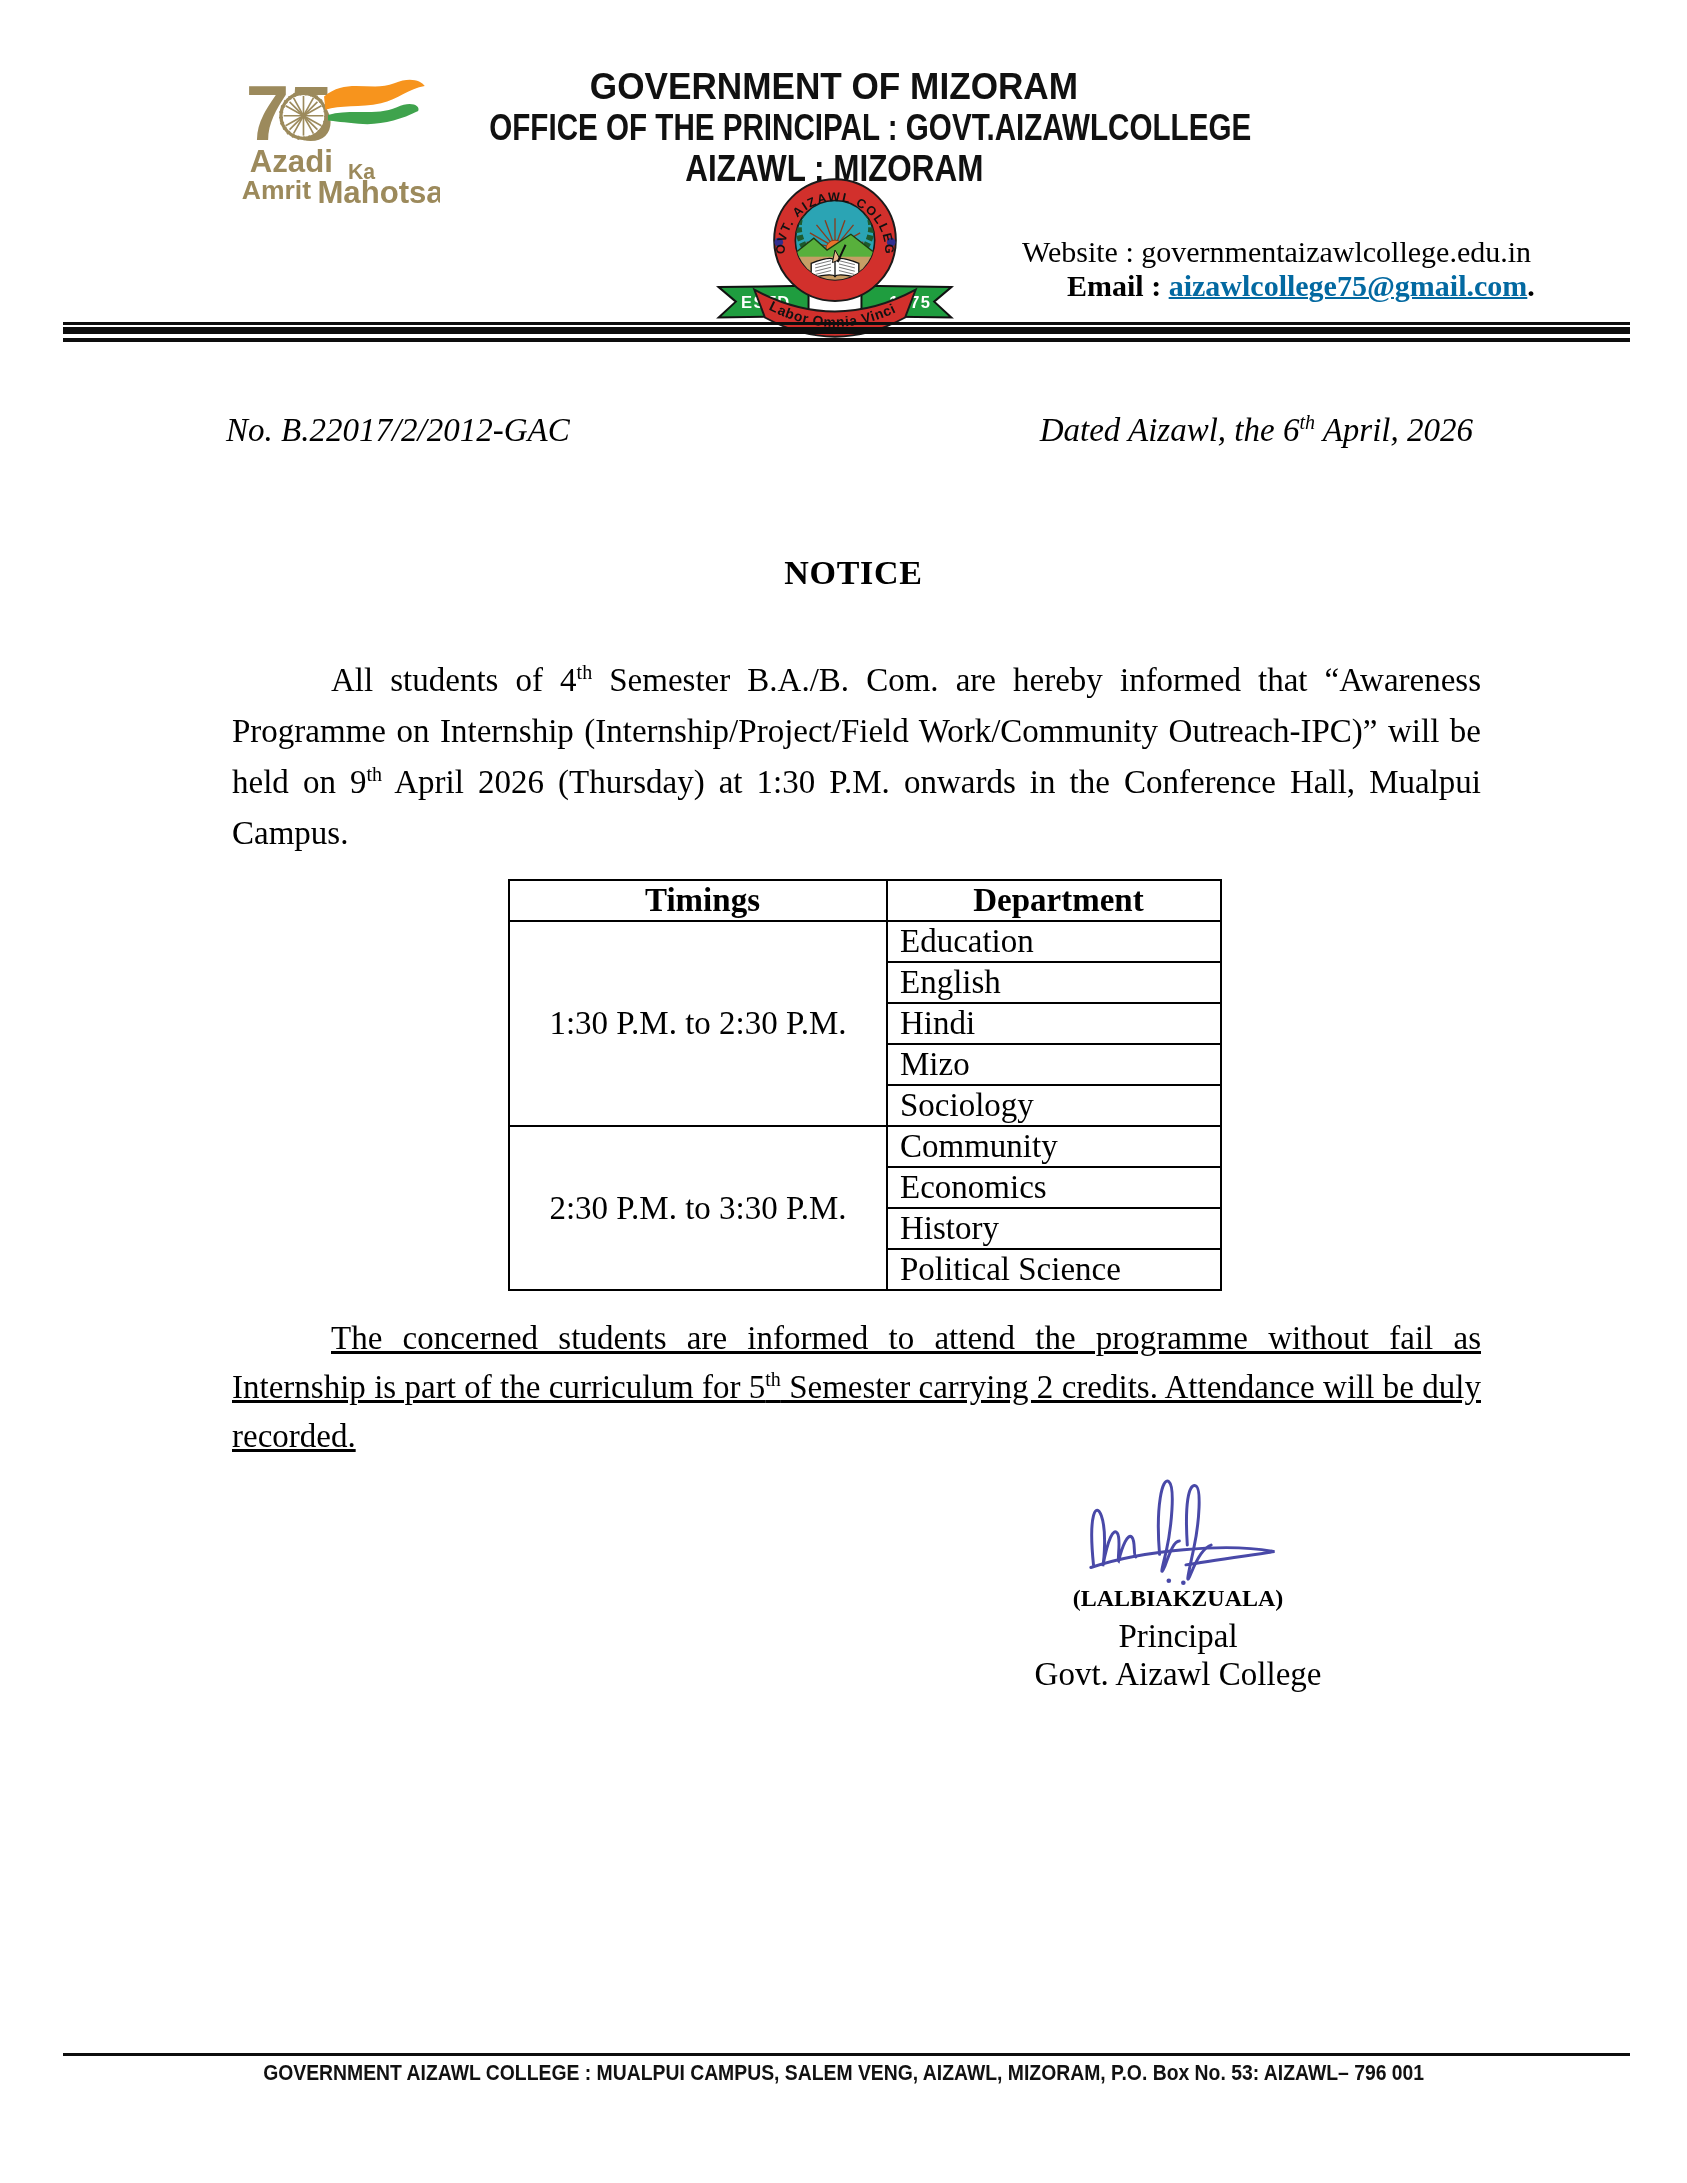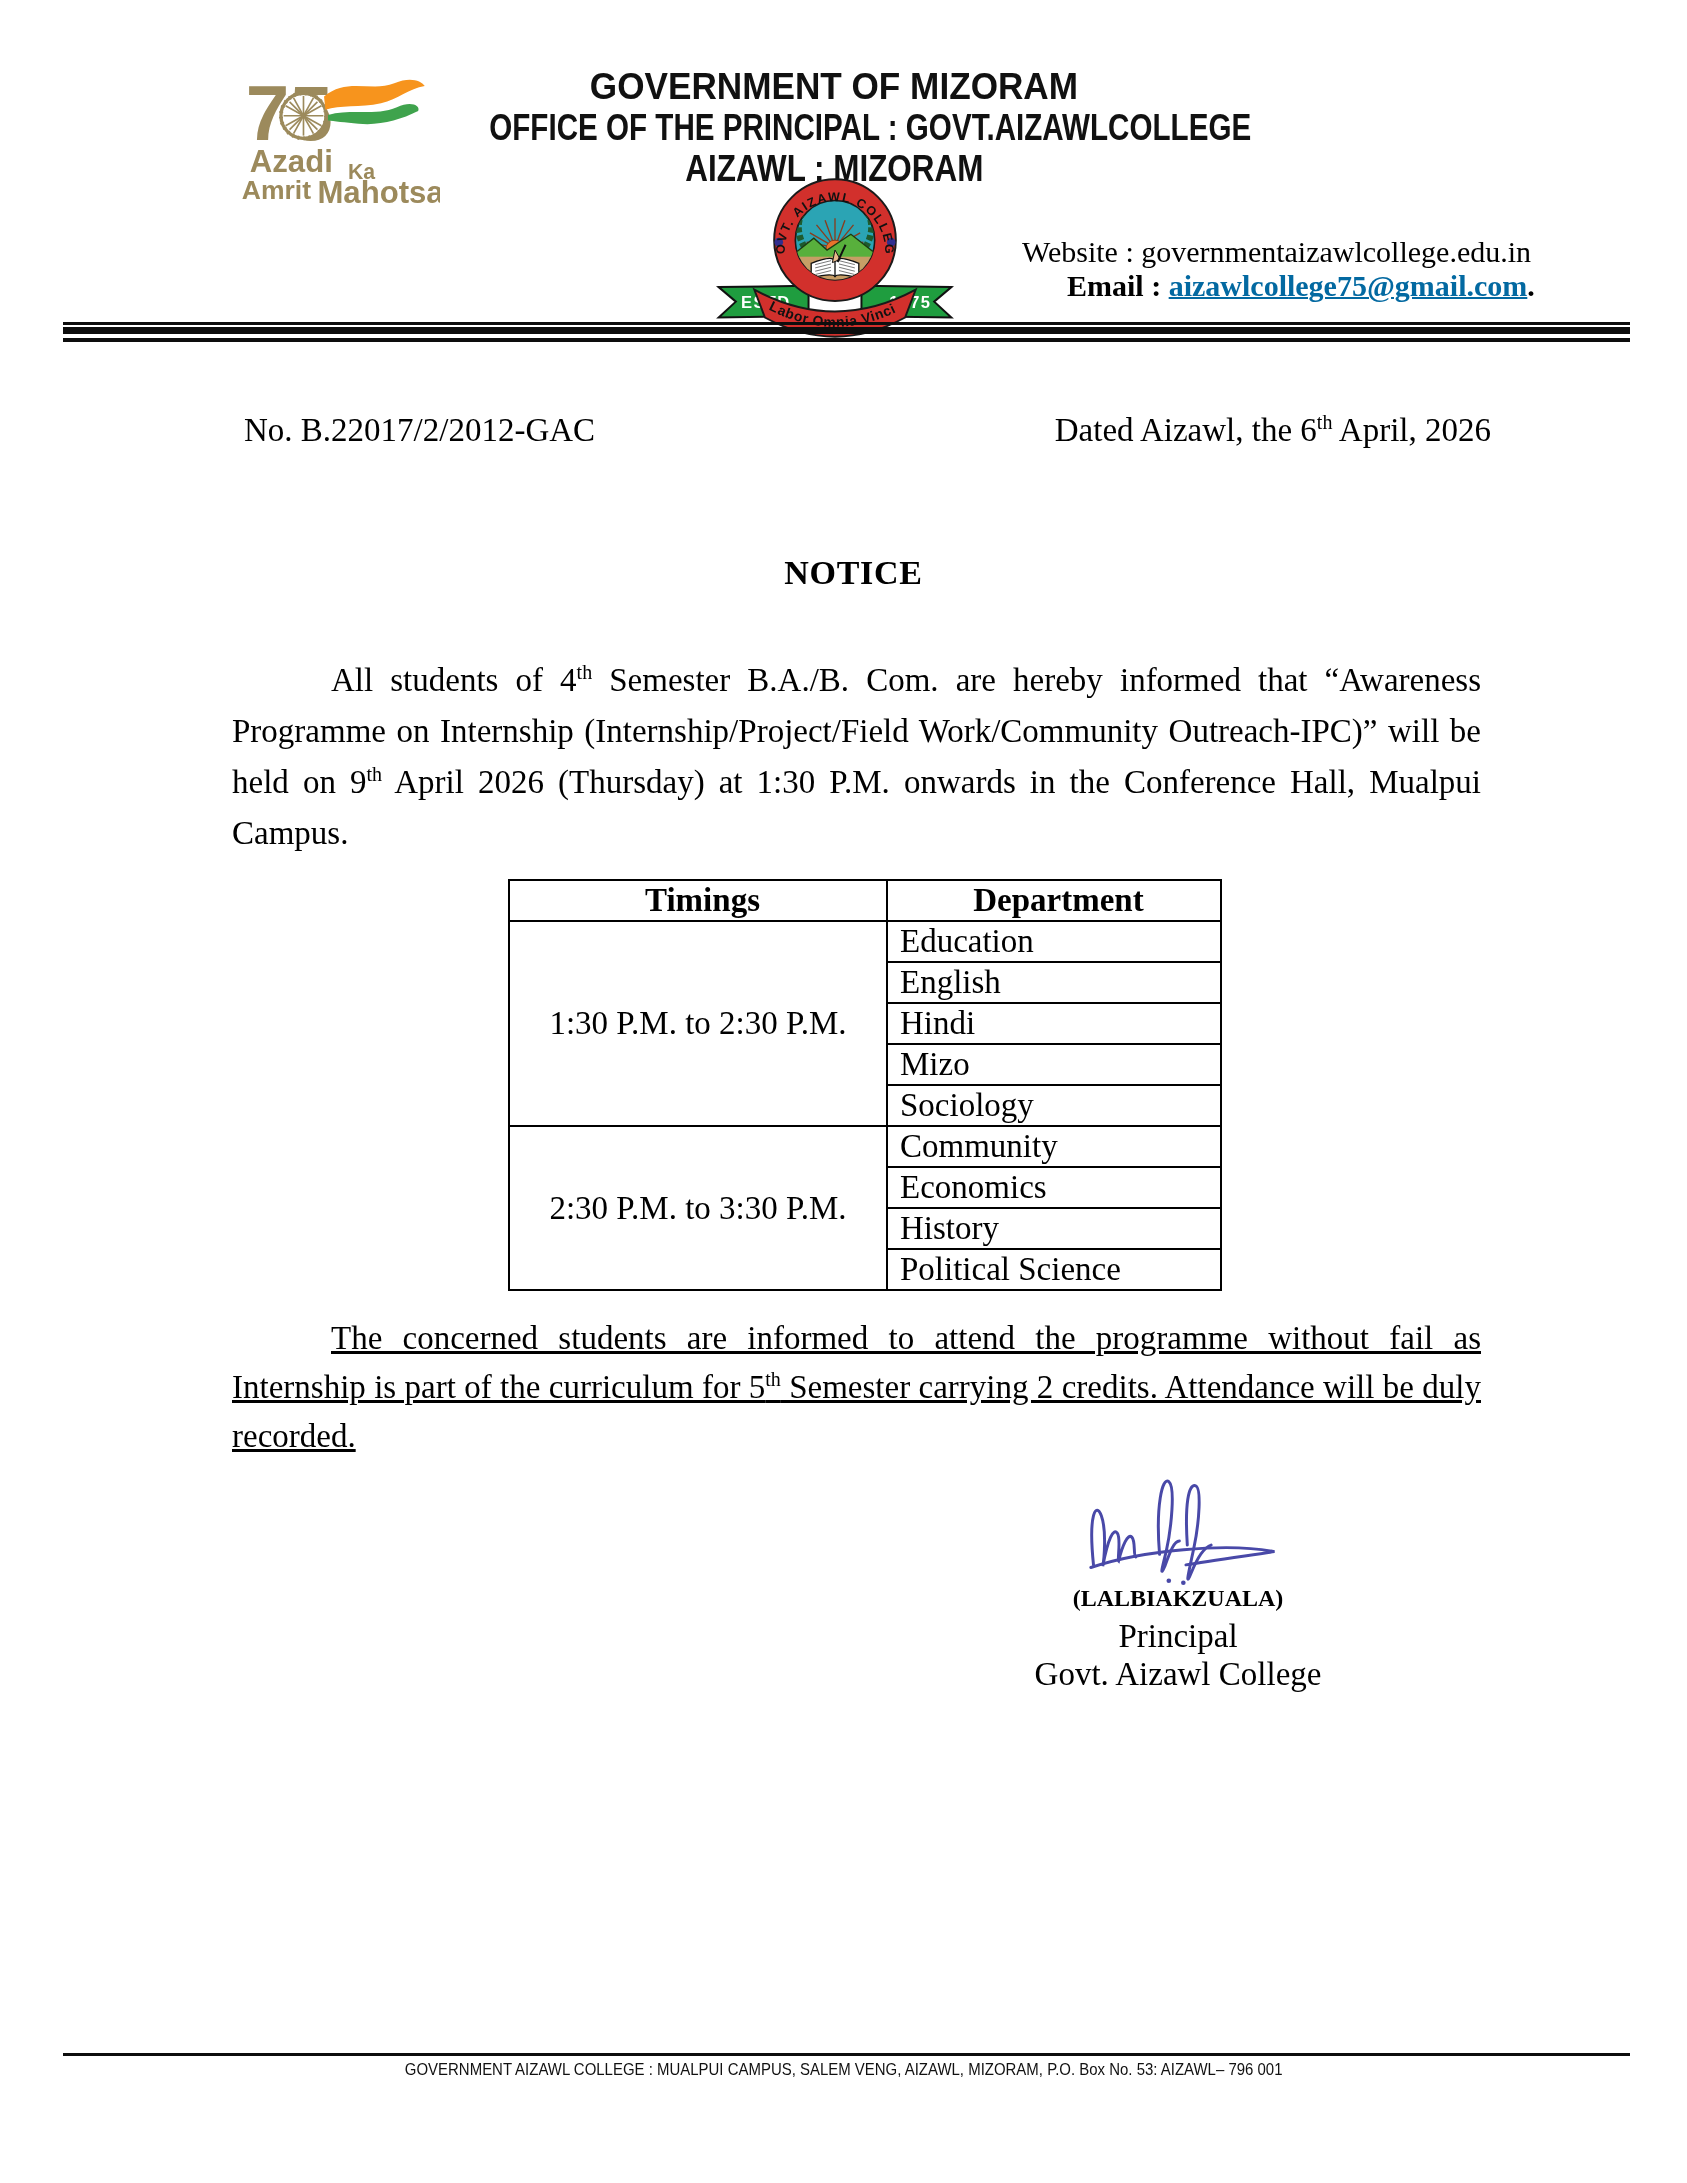--- a/index.html
+++ b/index.html
@@ -26,21 +26,21 @@
   .email-link { color:#0369a1; font-weight:bold; text-decoration:underline; text-decoration-thickness:2px; }
 
   .rule-band { left:63px; width:1567px; }
   .rule-thin  { height:3.3px;  background:#0d0d0d; }
   .rule-thick { height:6.6px; background:#0d0d0d; }
   .rule-med   { height:4px;  background:#0d0d0d; }
   .rule-gap3  { height:2px; }
   .rule-gap5  { height:4px; }
 
   
-  .ref-row { left:244px; top:412px; width:1247px; font-size:33px; }
+  .ref-row { left:226px; top:412px; width:1247px; font-size:33px; font-style:italic; }
   .ref-no { float:left; }
   .ref-date { float:right; }
   sup.s { font-size:20px; vertical-align:super; line-height:0; }
 
   
   .notice-heading { left:0; top:554px; width:1707px; text-align:center;
     font-size:34px; font-weight:bold; letter-spacing:0.7px; }
   .para { left:232px; width:1249px; font-size:33px; line-height:51px;
     text-align:justify; text-indent:99px; }
   .para1 { top:655px; }
@@ -55,21 +55,21 @@
   .sched .dept { height:34px; padding-left:12px; }
 
   
   .sig-scribble { left:1075px; top:1467px; }
   .sig-block { left:953px; top:1579px; width:450px; text-align:center; font-size:33px; line-height:38px; }
   .sig-name { font-weight:bold; font-size:24px; }
 
   
   .footer-rule { left:63px; top:2053px; width:1567px; height:3.3px; background:#0d0d0d; }
   .footer-text { left:0; top:2060px; width:1687px; text-align:center;
-    font-family:"Liberation Sans", sans-serif; font-weight:normal; font-size:17px; color:#111; }
+    font-family:"Liberation Sans", sans-serif; font-weight:bold; font-size:22px; color:#111; }
   .footer-text .sqzf { display:inline-block; transform:scaleX(0.88); transform-origin:50% 50%; white-space:nowrap; }
 
   svg text { font-family:"Liberation Sans", sans-serif; }
 </style>
 </head>
 <body>
 
 <div class="page">
 
   <svg class="abs" style="left:218px; top:58px;" width="222" height="146" viewBox="0 0 335 220">

